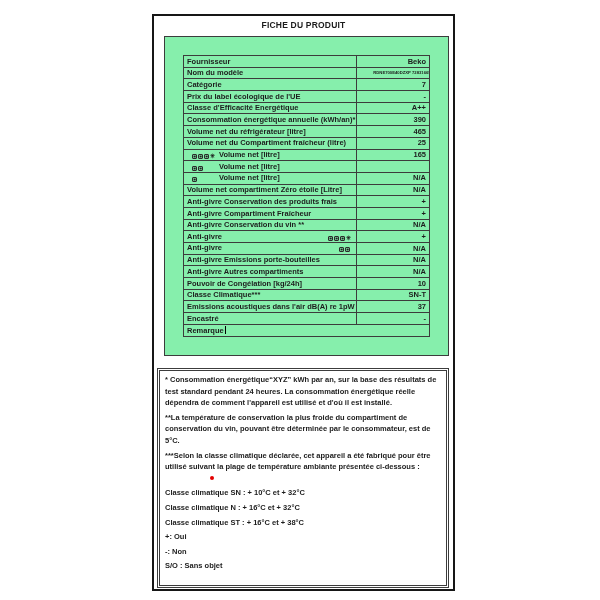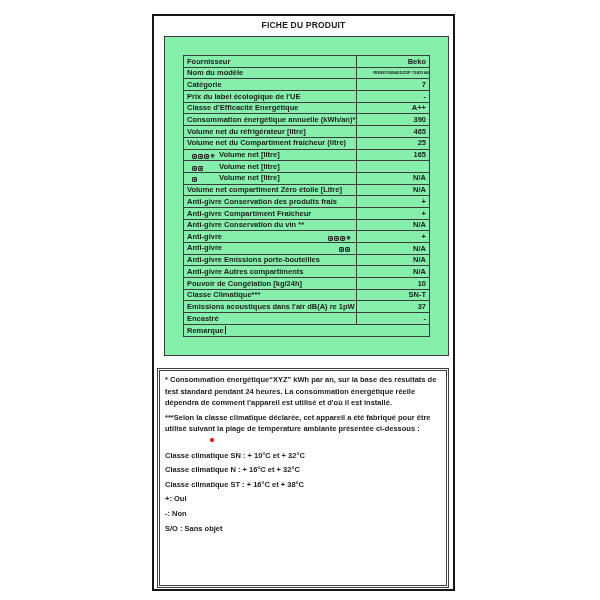--- a/index.html
+++ b/index.html
@@ -154,20 +154,21 @@
           <tr>
             <td class="lab" colspan="2"><span>Remarque</span><span class="caret"></span></td>
           </tr>
         </tbody>
     </table>
   </div>
 
   <div class="nwrap">
     <div class="nbox" id="notes-box">
         <div class="nline"><span>* Consommation énergétique“XYZ” kWh par an, sur la base des résultats de test standard pendant 24 heures. La consommation énergétique réelle dépendra de comment l'appareil est utilisé et d'où il est installé.</span></div>
+        <div class="nline gap"><span>**La température de conservation la plus froide du compartiment de conservation du vin, pouvant être déterminée par le consommateur, est de 5°C.</span></div>
         <div class="nline gap"><span>***Selon la classe climatique déclarée, cet appareil a été fabriqué pour être utilisé suivant la plage de température ambiante présentée ci-dessous :</span><span class="red-dot" style="background: rgb(227, 0, 0);"></span></div>
         <div class="nline gap"><span>Classe climatique SN : + 10°C et + 32°C</span></div>
         <div class="nline gap"><span>Classe climatique N : + 16°C et + 32°C</span></div>
         <div class="nline gap"><span>Classe climatique ST : + 16°C et + 38°C</span></div>
         <div class="nline gap"><span>+: Oui</span></div>
         <div class="nline gap"><span>-: Non</span></div>
         <div class="nline gap"><span>S/O : Sans objet</span></div>
       </div>
   </div>
 </div>

